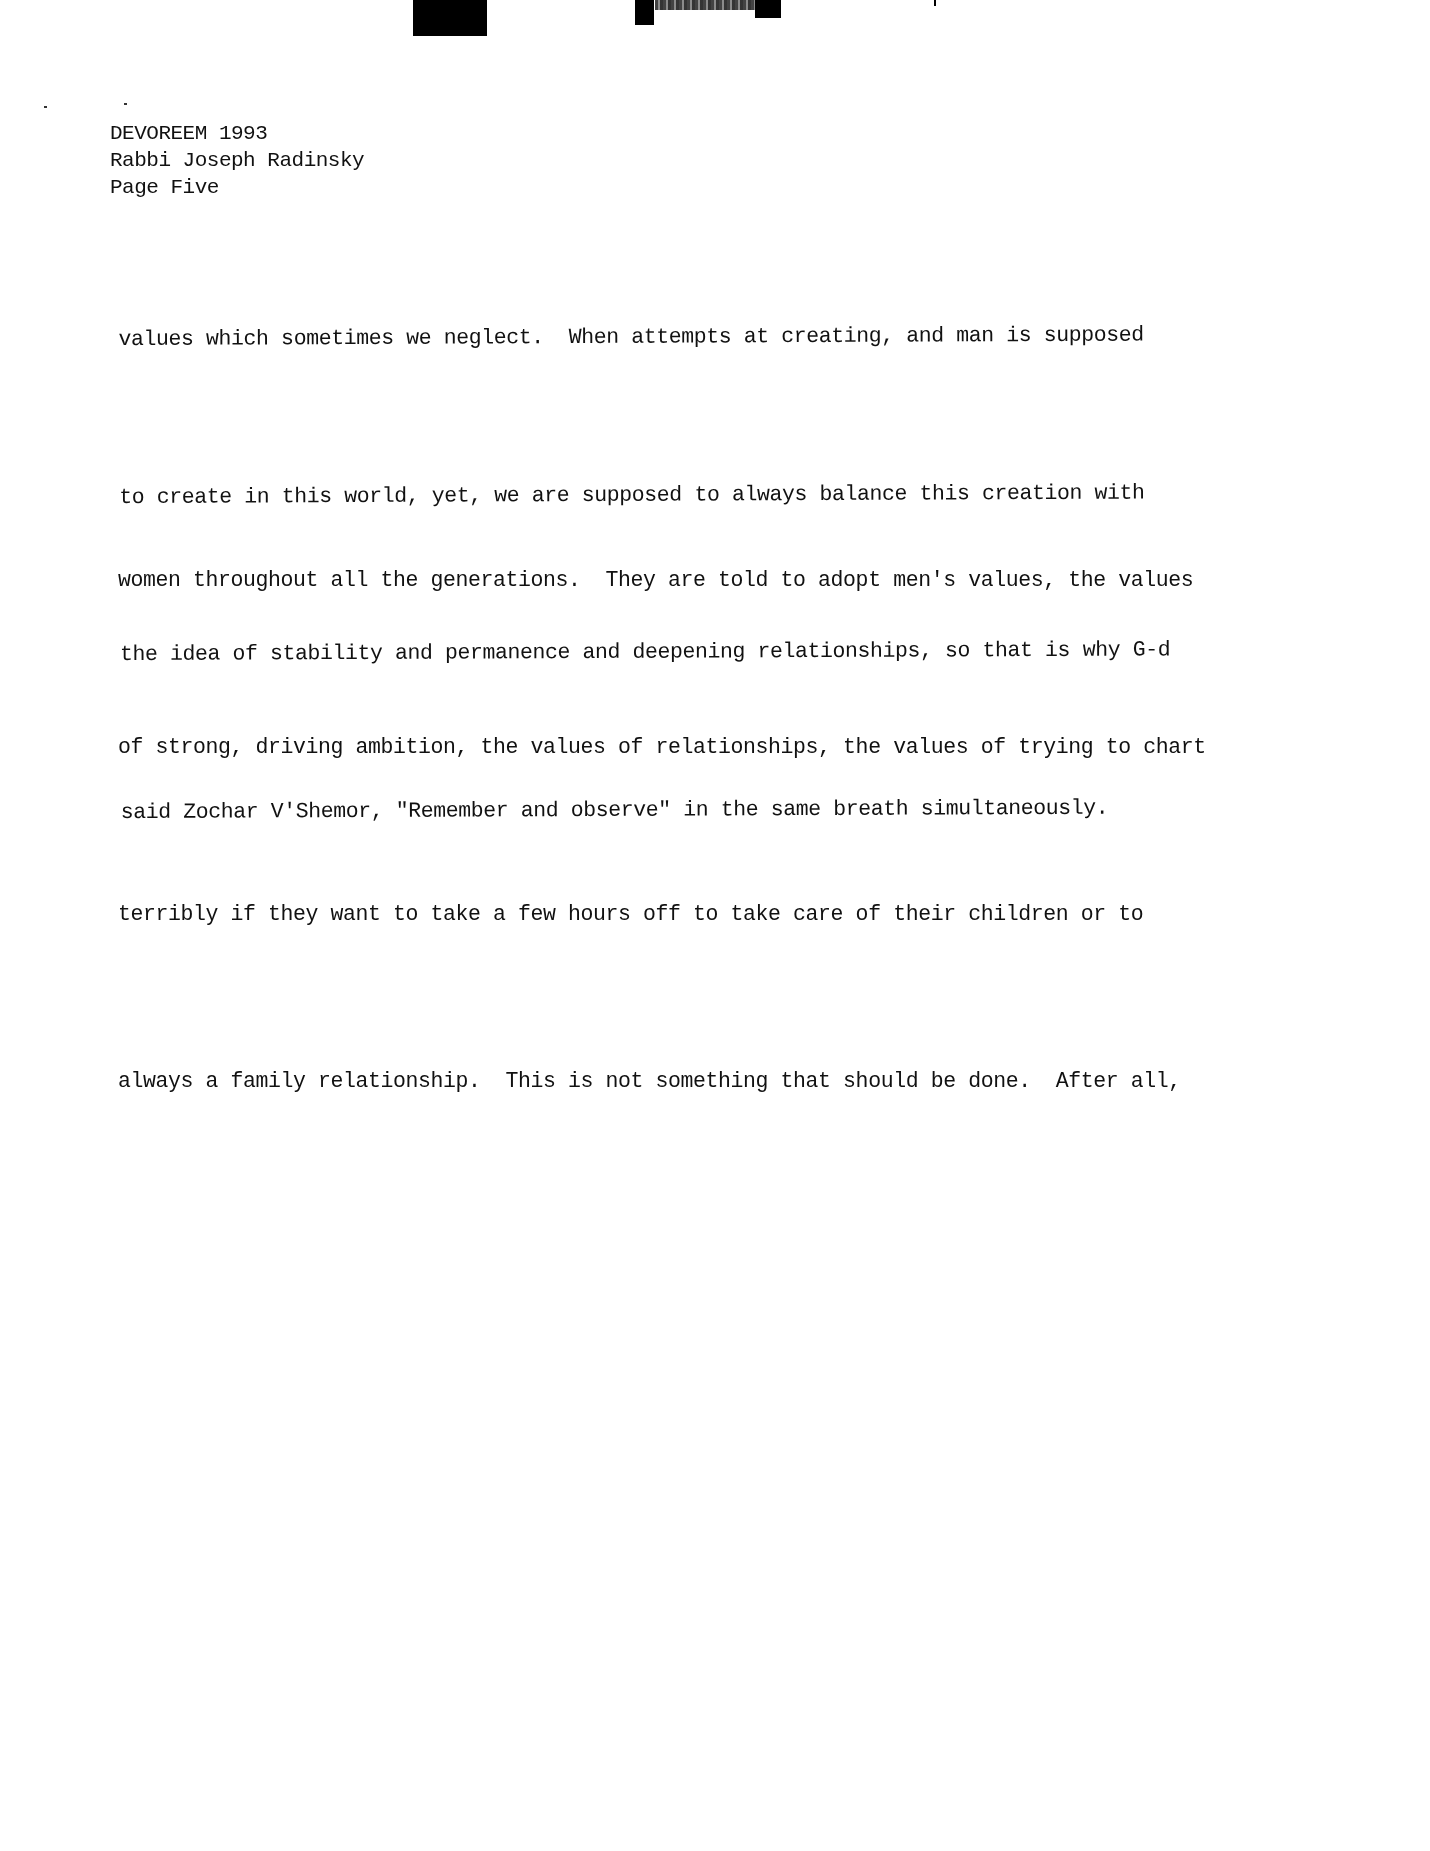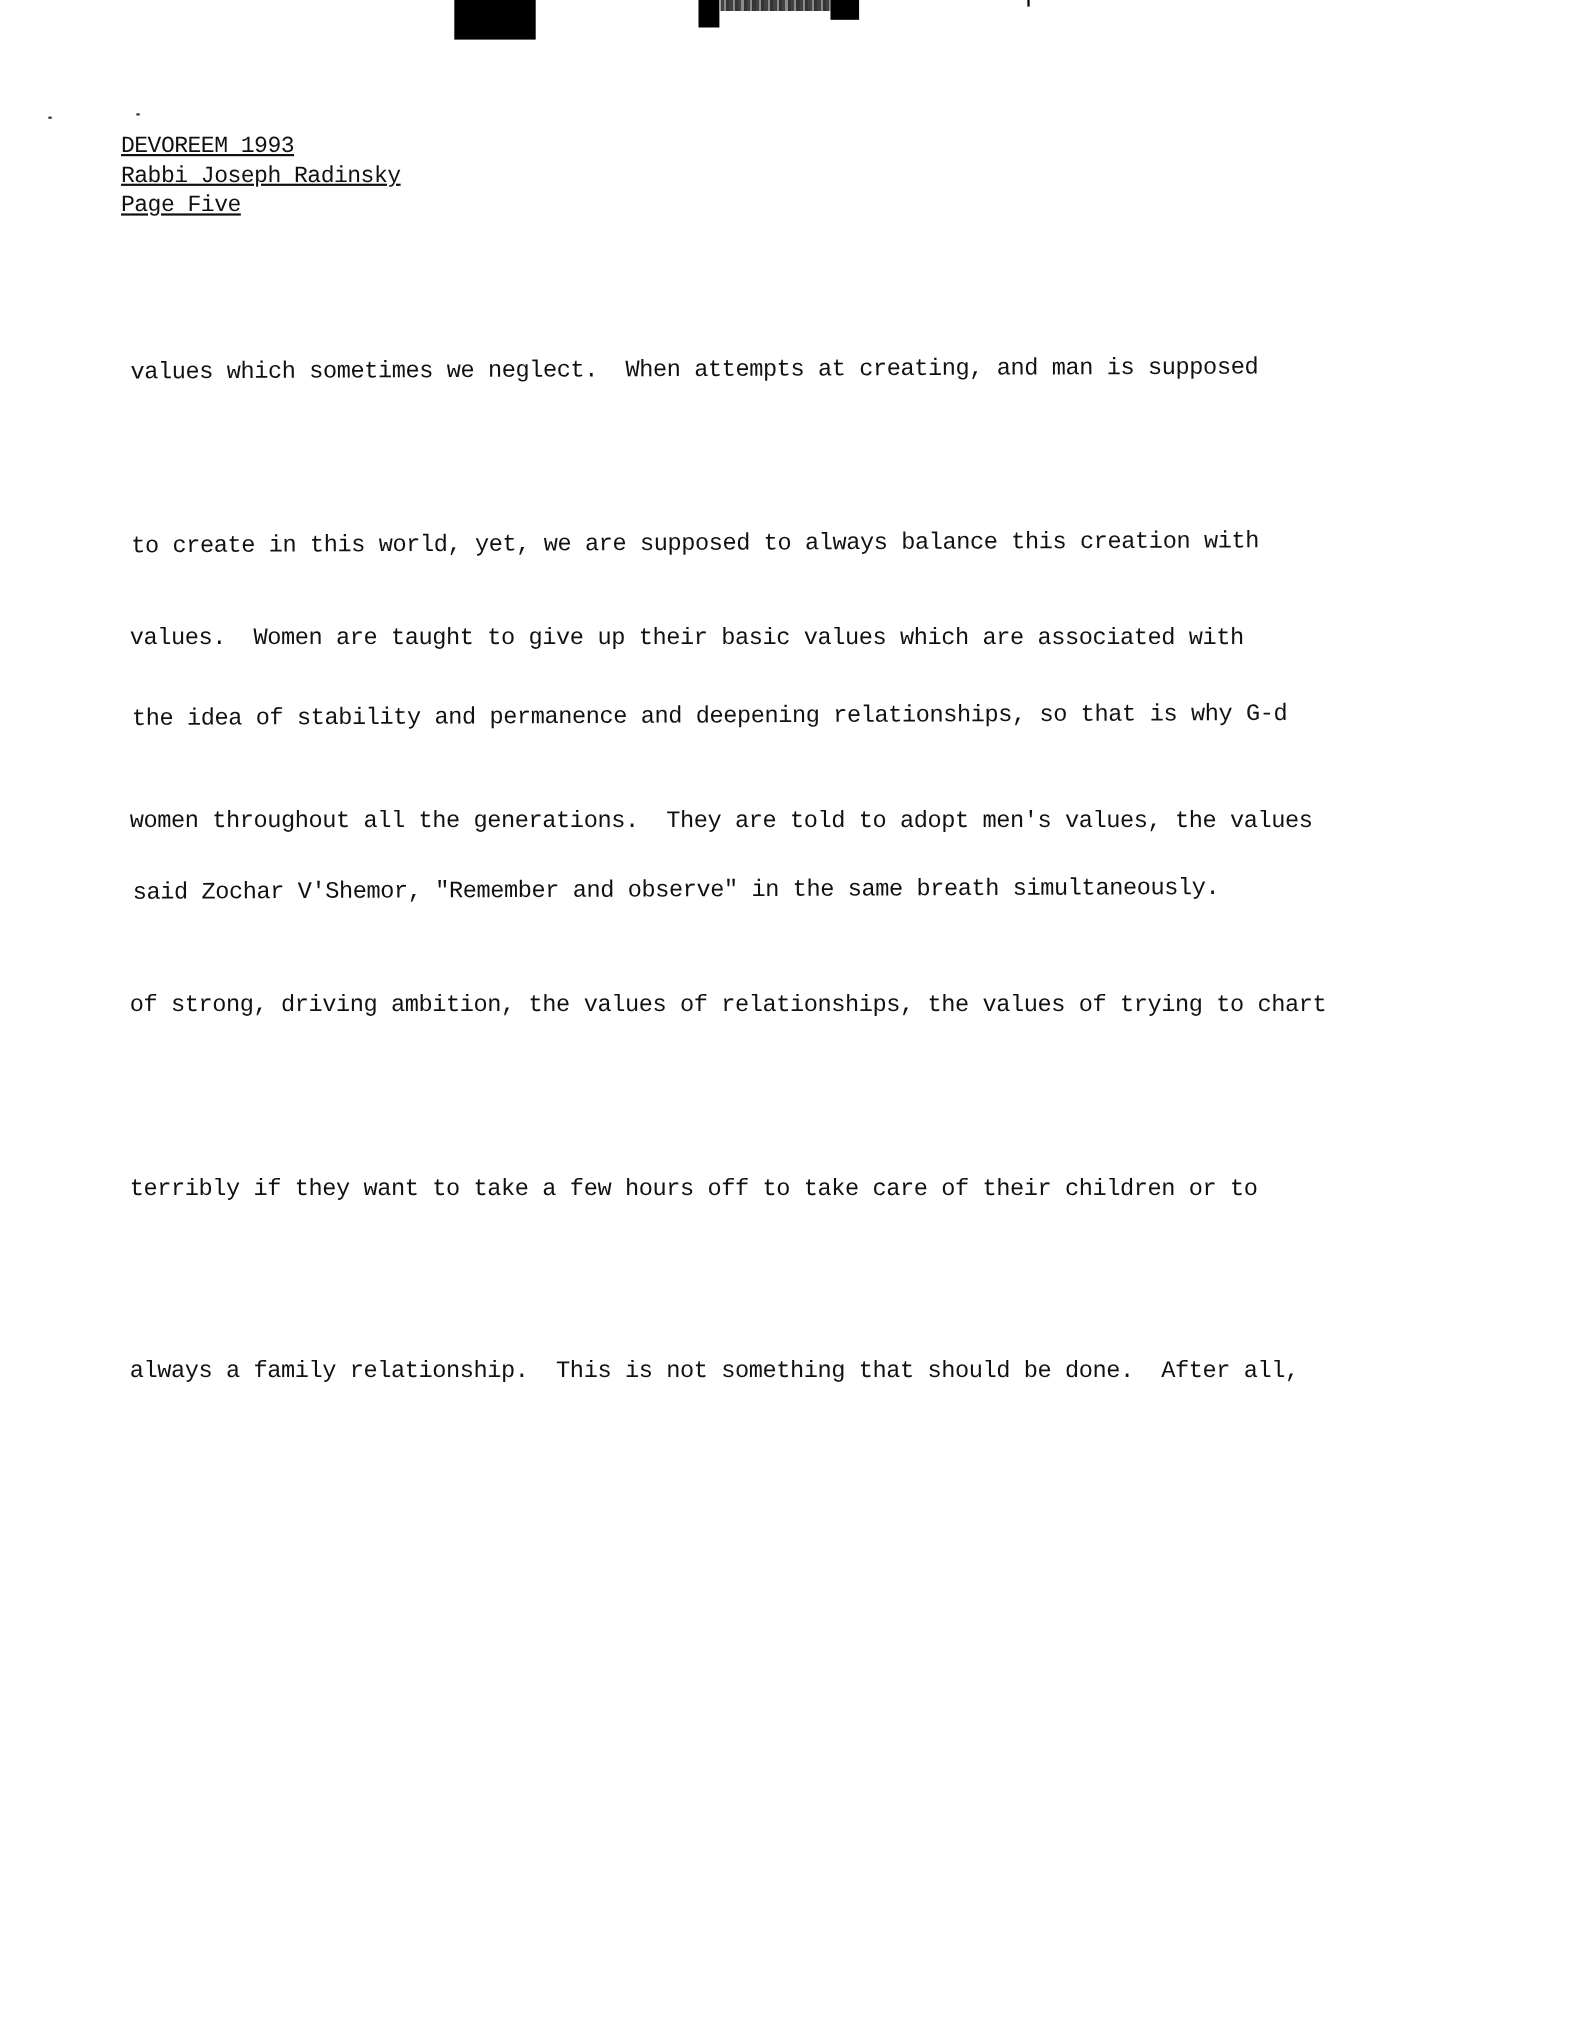--- a/index.html
+++ b/index.html
@@ -31,21 +31,21 @@
       background: #333;
     }
     .header {
       position: absolute;
       left: 110px;
       top: 120px;
       font-size: 21px;
       line-height: 27px;
       letter-spacing: -0.5px;
     }
-    .header .hline { display: block; white-space: pre; text-decoration: underline; }
+    .header .hline { display: block; white-space: pre; }
     .para {
       position: absolute;
       left: 118px;
       font-size: 21.5px;
       letter-spacing: -0.4px;
       white-space: pre;
     }
     .para .line { display: block; }
     #para-1 { top: 208px; line-height: 52.5px; transform: rotate(-0.25deg); transform-origin: left top; }
     #para-2 { top: 442px; line-height: 55.6px; }
@@ -68,21 +68,20 @@
 </div>
 
 <div class="para" id="para-1">
   <span class="line">values which sometimes we neglect.  When attempts at creating, and man is supposed</span>
   <span class="line">to create in this world, yet, we are supposed to always balance this creation with</span>
   <span class="line">the idea of stability and permanence and deepening relationships, so that is why G-d</span>
   <span class="line">said Zochar V'Shemor, "Remember and observe" in the same breath simultaneously.</span>
 </div>
 
 <div class="para" id="para-2">
-  <span class="line">values.  Women are taught to give up their basic values which are associated with</span>
   <span class="line">women throughout all the generations.  They are told to adopt men's values, the values</span>
   <span class="line">of strong, driving ambition, the values of relationships, the values of trying to chart</span>
   <span class="line">terribly if they want to take a few hours off to take care of their children or to</span>
   <span class="line">always a family relationship.  This is not something that should be done.  After all,</span>
   
   
   
   
   
   

